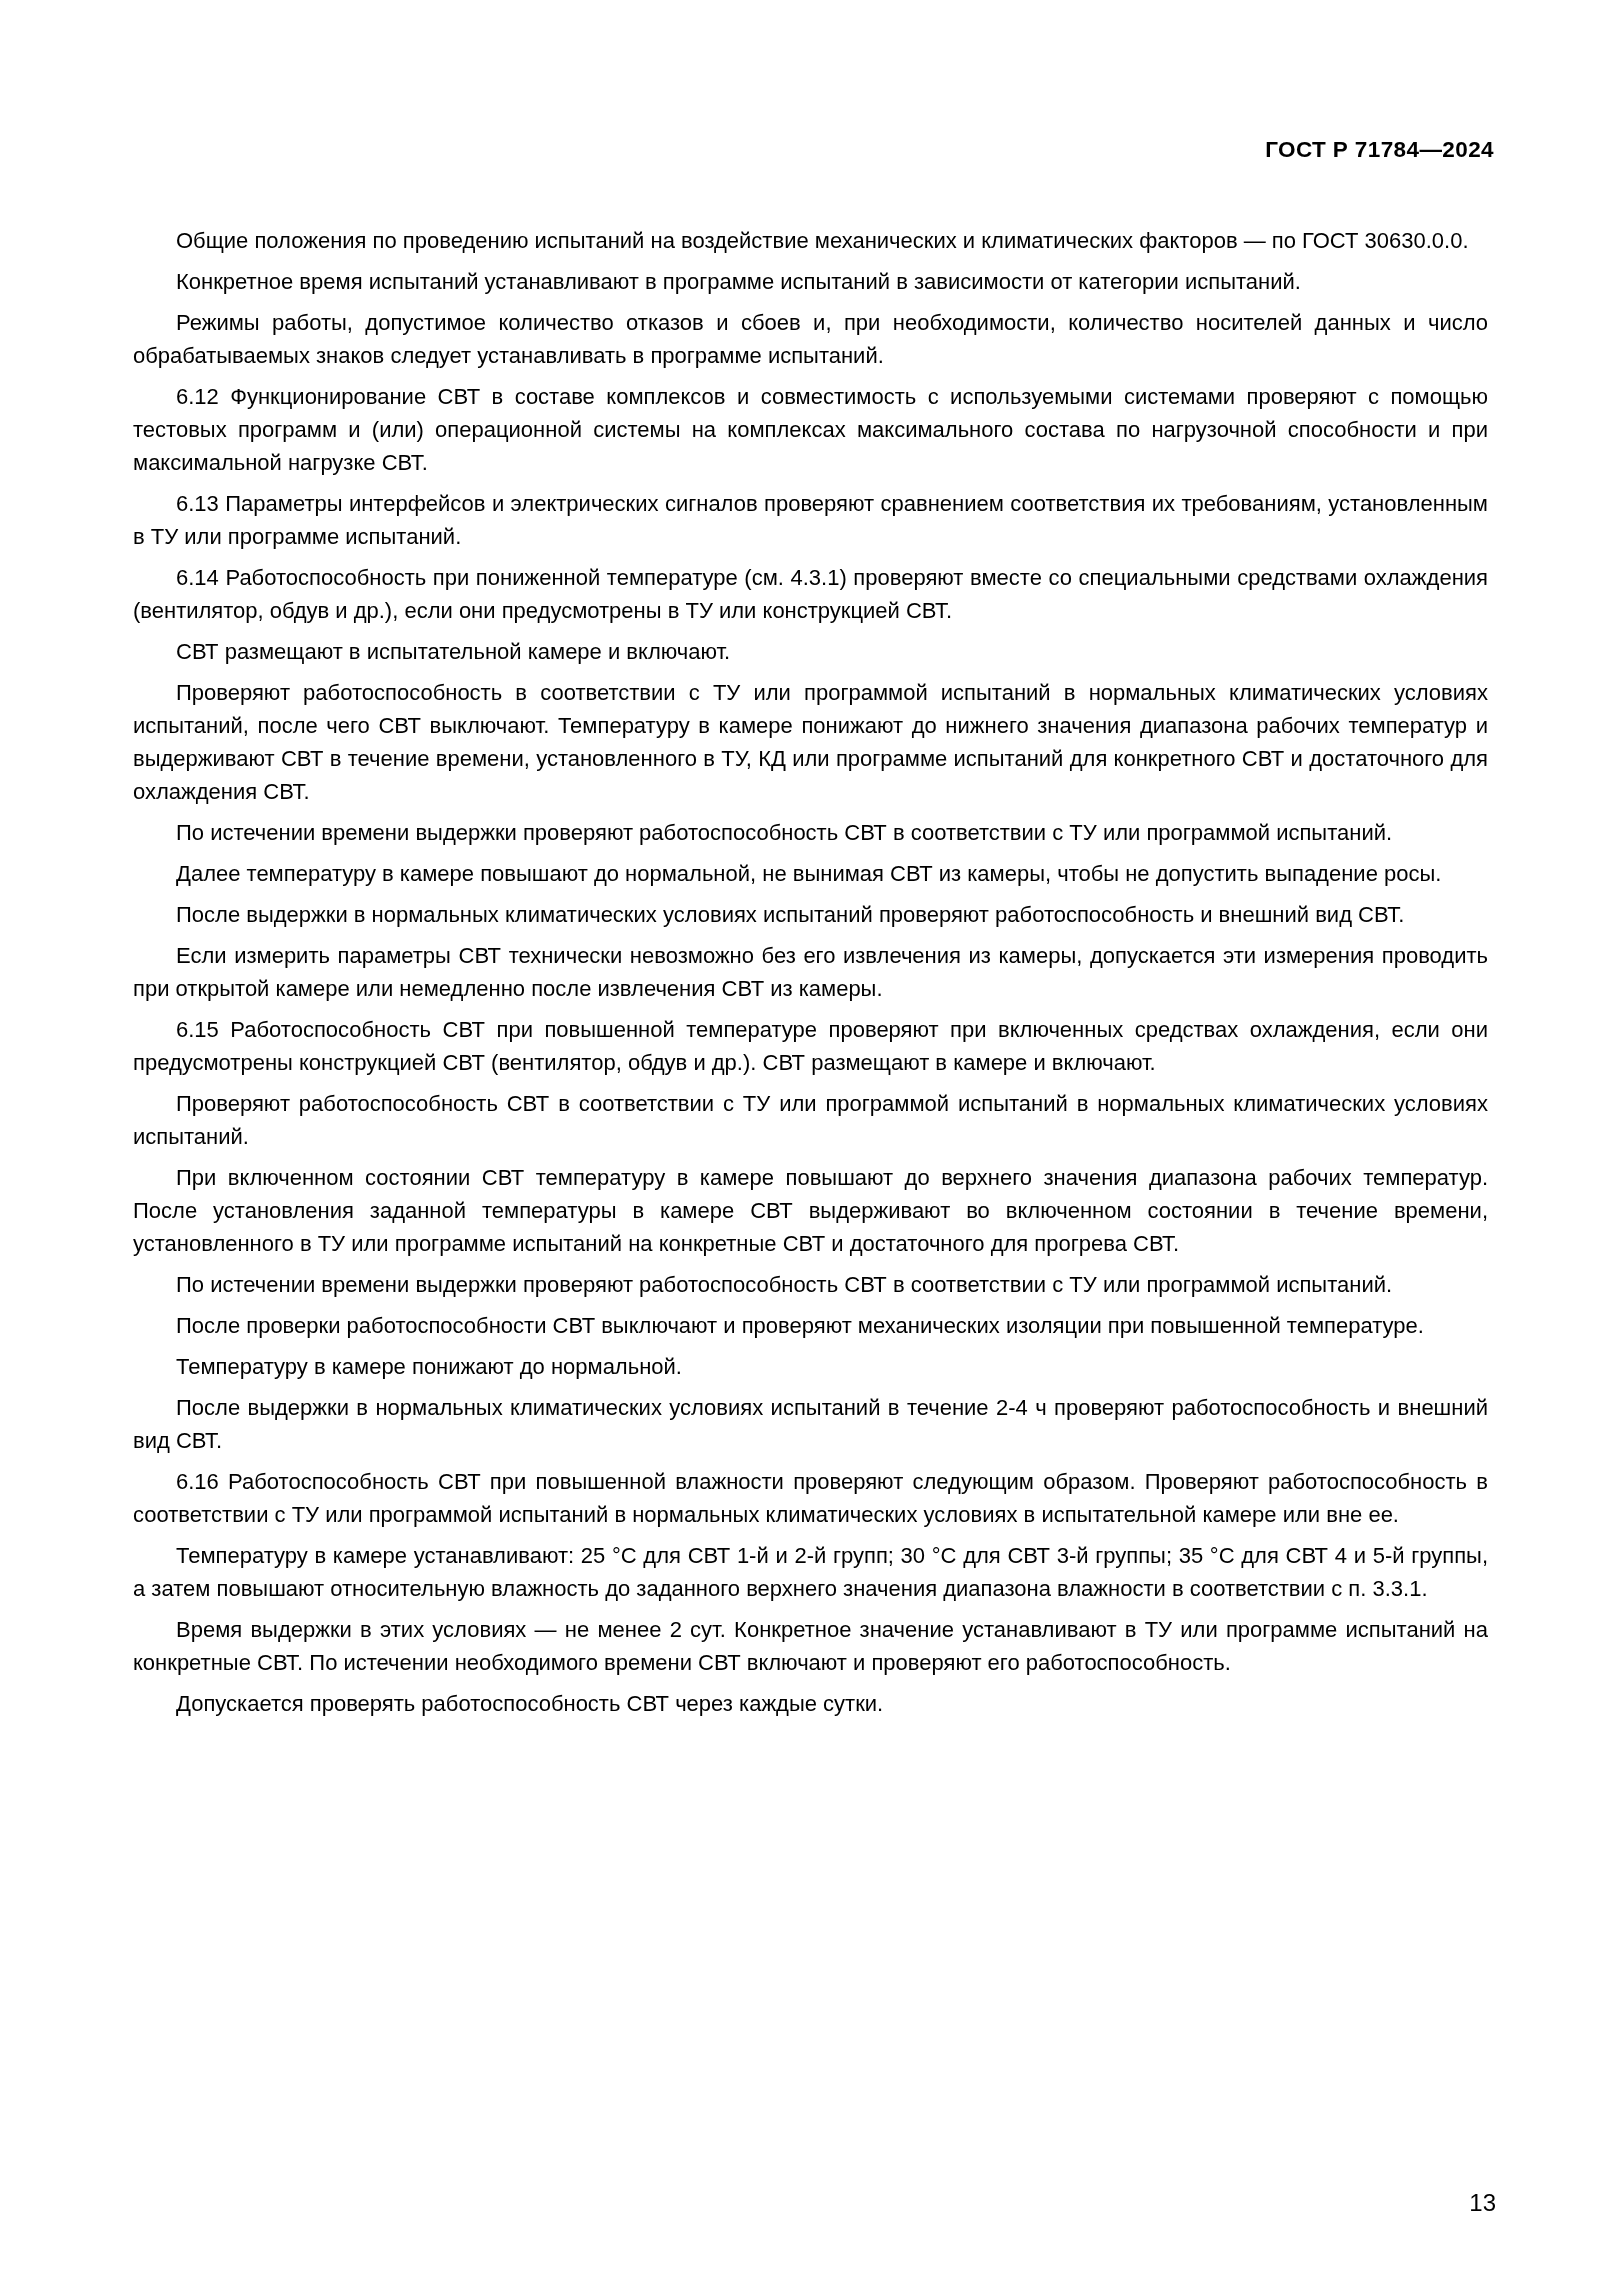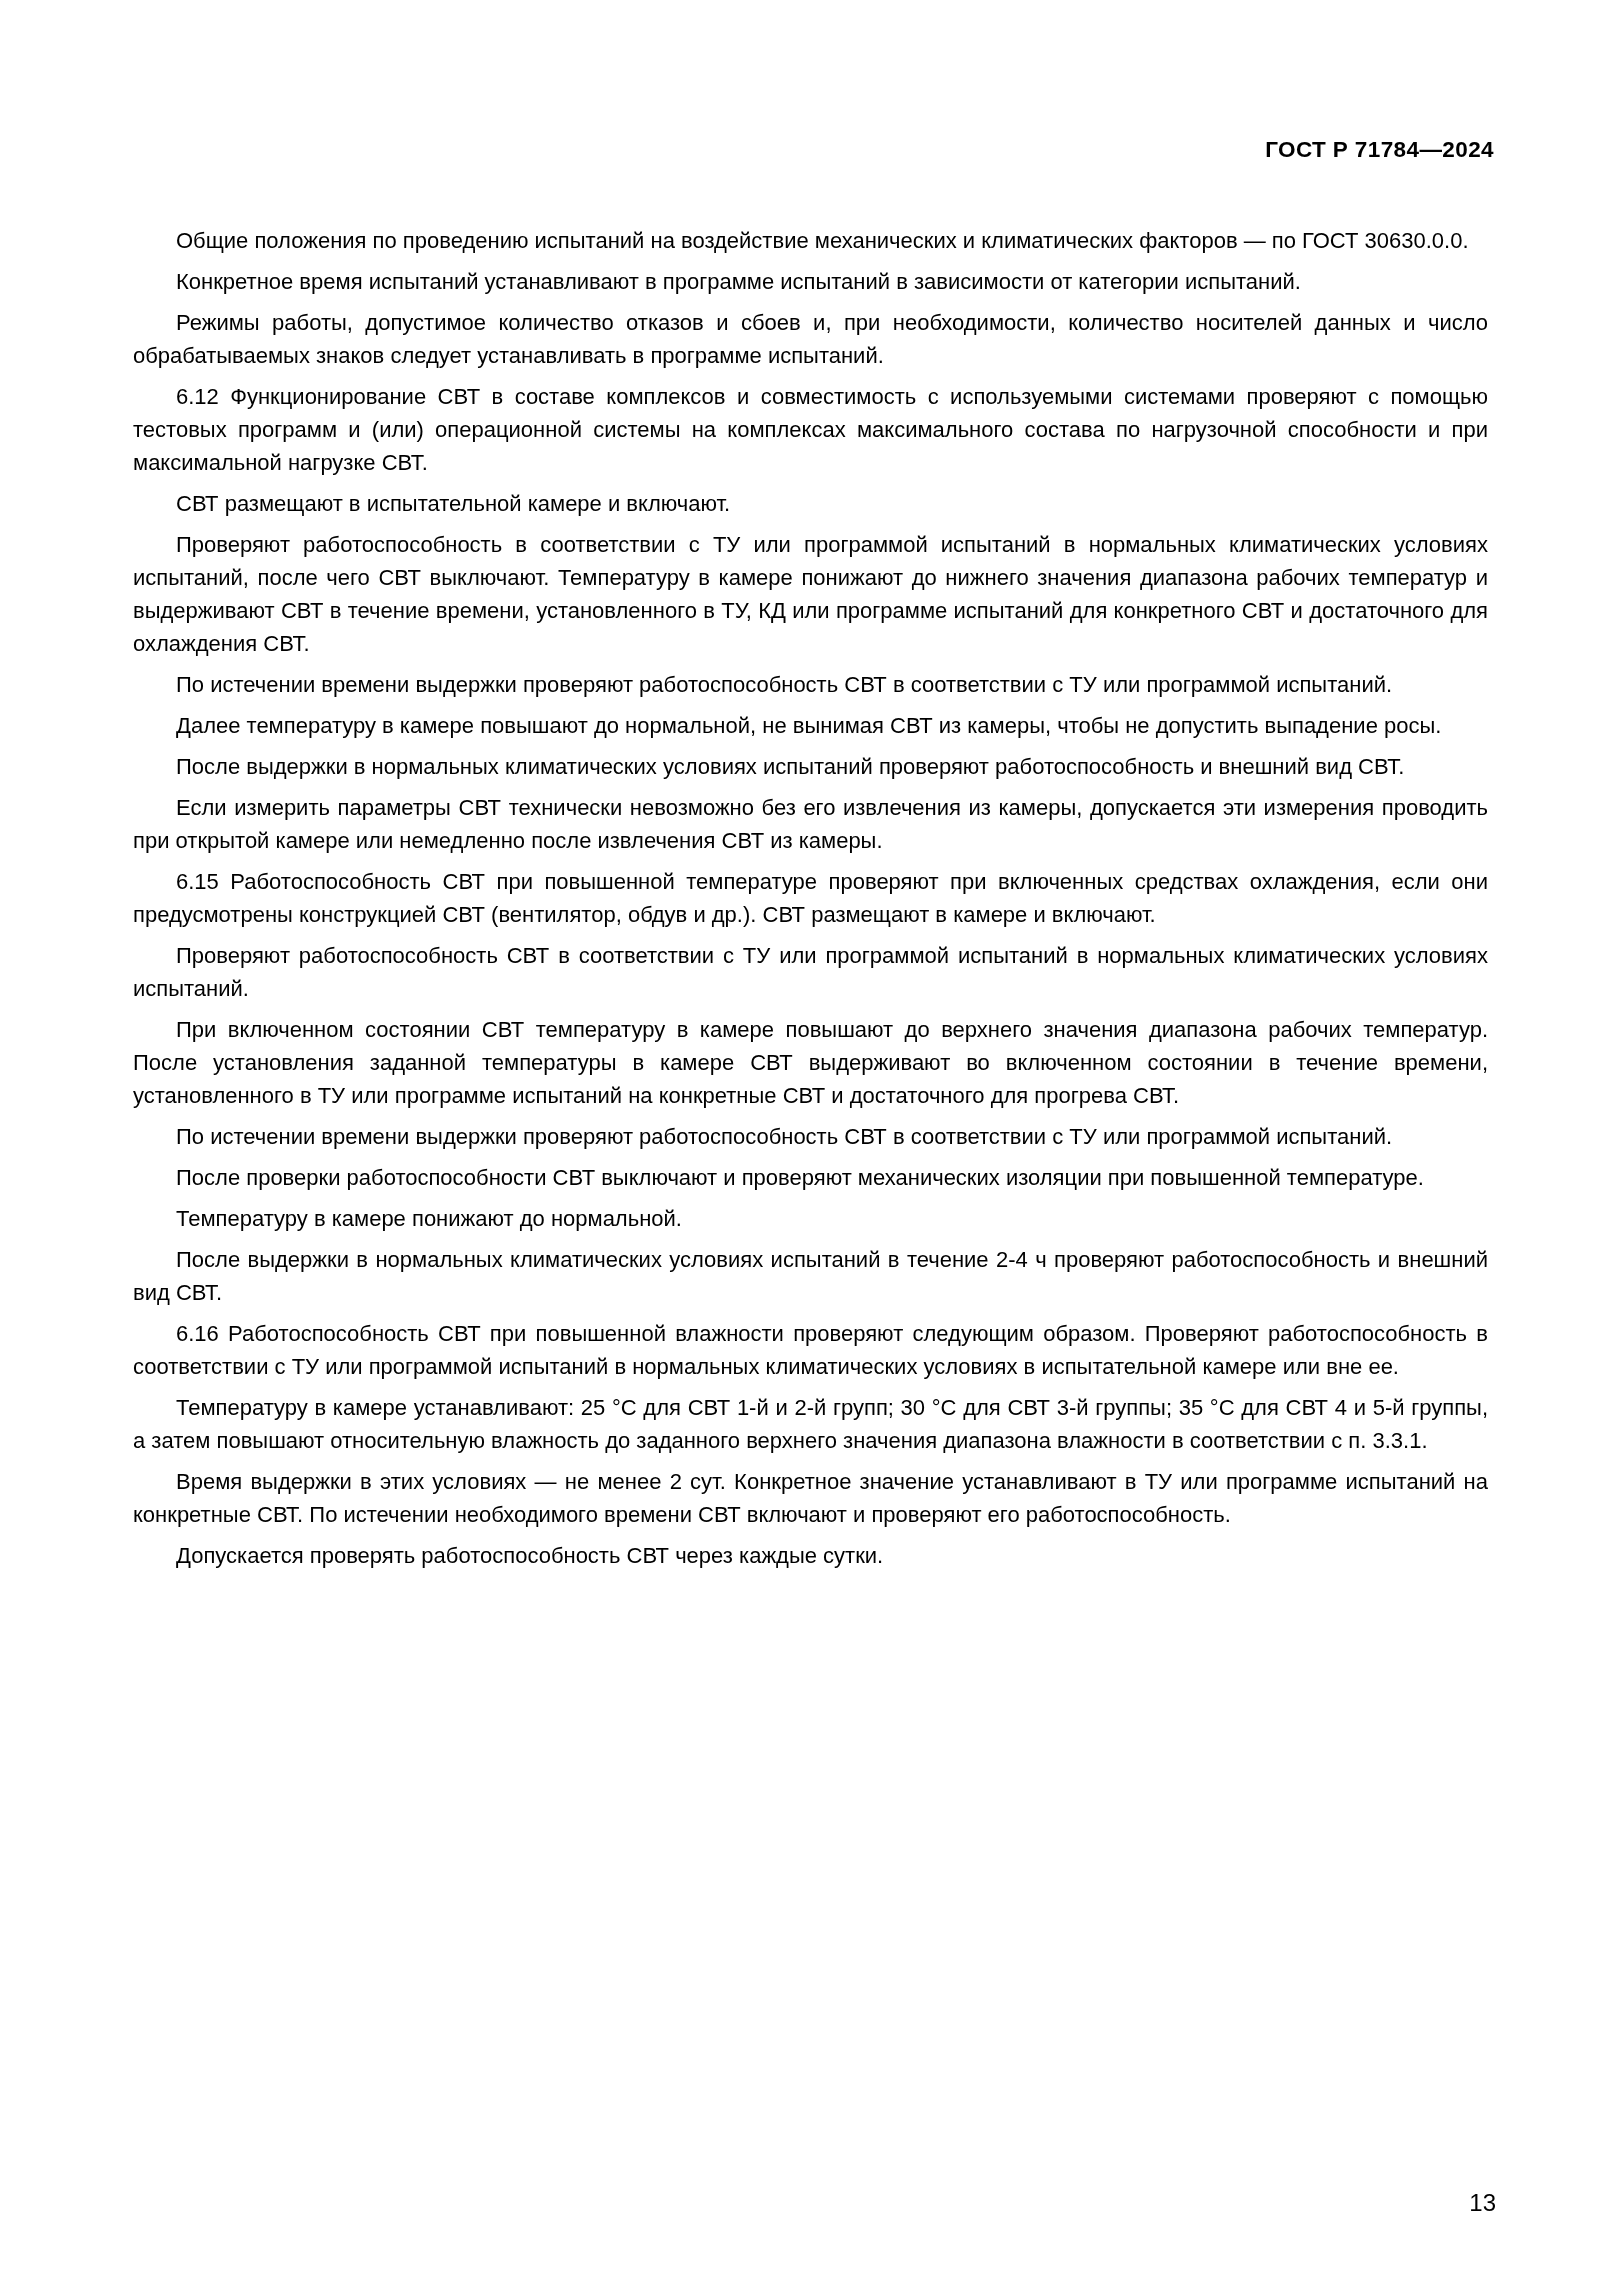--- a/index.html
+++ b/index.html
@@ -52,20 +52,22 @@
 
 <div class="page">
 
   <div class="header">ГОСТ Р 71784—2024</div>
 
   <div class="body-text">
     <p>Общие положения по проведению испытаний на воздействие механических и климатических факторов — по ГОСТ 30630.0.0.</p>
     <p>Конкретное время испытаний устанавливают в программе испытаний в зависимости от категории испытаний.</p>
     <p>Режимы работы, допустимое количество отказов и сбоев и, при необходимости, количество носителей данных и число обрабатываемых знаков следует устанавливать в программе испытаний.</p>
     <p>6.12 Функционирование СВТ в составе комплексов и совместимость с используемыми системами проверяют с помощью тестовых программ и (или) операционной системы на комплексах максимального состава по нагрузочной способности и при максимальной нагрузке СВТ.</p>
+    <p>6.13 Параметры интерфейсов и электрических сигналов проверяют сравнением соответствия их требованиям, установленным в ТУ или программе испытаний.</p>
+    <p>6.14 Работоспособность при пониженной температуре (см. 4.3.1) проверяют вместе со специальными средствами охлаждения (вентилятор, обдув и др.), если они предусмотрены в ТУ или конструкцией СВТ.</p>
     <p>СВТ размещают в испытательной камере и включают.</p>
     <p>Проверяют работоспособность в соответствии с ТУ или программой испытаний в нормальных климатических условиях испытаний, после чего СВТ выключают. Температуру в камере понижают до нижнего значения диапазона рабочих температур и выдерживают СВТ в течение времени, установленного в ТУ, КД или программе испытаний для конкретного СВТ и достаточного для охлаждения СВТ.</p>
     <p>По истечении времени выдержки проверяют работоспособность СВТ в соответствии с ТУ или программой испытаний.</p>
     <p>Далее температуру в камере повышают до нормальной, не вынимая СВТ из камеры, чтобы не допустить выпадение росы.</p>
     <p>После выдержки в нормальных климатических условиях испытаний проверяют работоспособность и внешний вид СВТ.</p>
     <p>Если измерить параметры СВТ технически невозможно без его извлечения из камеры, допускается эти измерения проводить при открытой камере или немедленно после извлечения СВТ из камеры.</p>
     <p>6.15 Работоспособность СВТ при повышенной температуре проверяют при включенных средствах охлаждения, если они предусмотрены конструкцией СВТ (вентилятор, обдув и др.). СВТ размещают в камере и включают.</p>
     <p>Проверяют работоспособность СВТ в соответствии с ТУ или программой испытаний в нормальных климатических условиях испытаний.</p>
     <p>При включенном состоянии СВТ температуру в камере повышают до верхнего значения диапазона рабочих температур. После установления заданной температуры в камере СВТ выдерживают во включенном состоянии в течение времени, установленного в ТУ или программе испытаний на конкретные СВТ и достаточного для прогрева СВТ.</p>
     <p>По истечении времени выдержки проверяют работоспособность СВТ в соответствии с ТУ или программой испытаний.</p>

